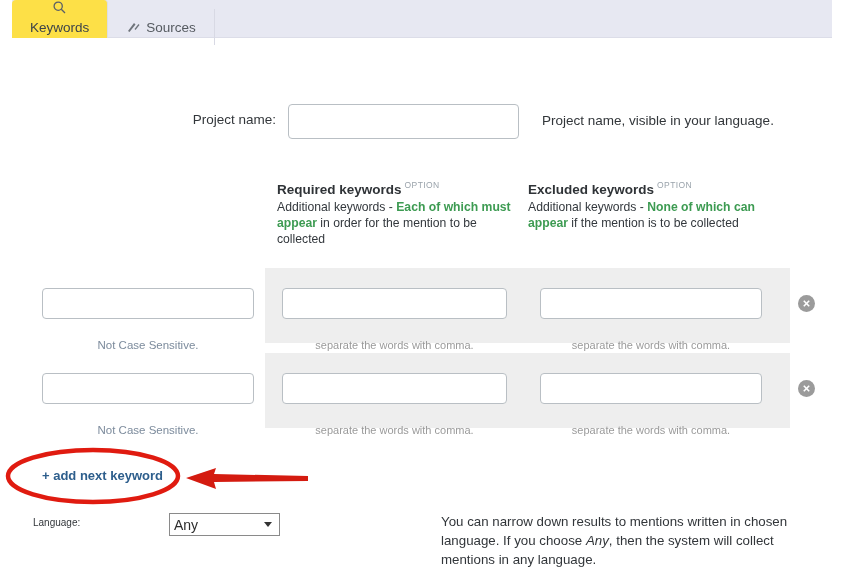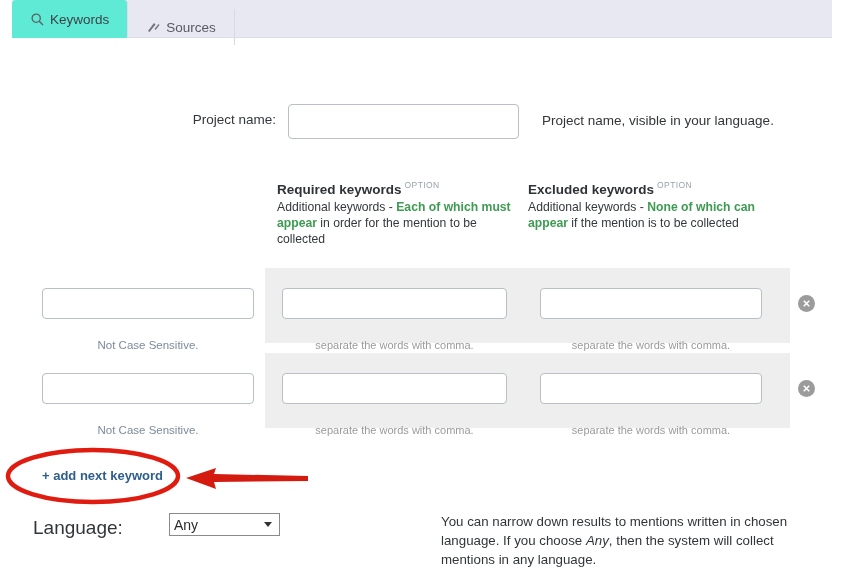--- a/index.html
+++ b/index.html
@@ -42,28 +42,29 @@
     font-size: 13.5px;
     color: #555a60;
     background: transparent;
     border-right: 1px solid #d8d9e4;
     cursor: pointer;
     white-space: nowrap;
     position: relative;
     top: 7px;
   }
   .tab.active {
-    background: #5eead4;
+    background: #fde047;
     color: #3d4349;
     border-right: 1px solid #dcdde8;
     border-top-left-radius: 4px;
     border-top-right-radius: 4px;
     height: 38px;
     top: 0;
     z-index: 2;
+    flex-direction: column;
   }
   .tab .tabicon {
     display: inline-flex;
     align-items: center;
     justify-content: center;
     width: 15px; height: 15px;
     color: #5a5f66;
   }
   .tab .tabicon svg { display: block; }
 
@@ -226,21 +227,21 @@
     color: #2d5e8c;
     text-decoration: none;
     cursor: pointer;
     white-space: nowrap;
   }
 
   
   .lang-label {
     position: absolute;
     left: 33px; top: 517px;
-    font-size: 19px;
+    font-size: 10px;
     color: #32363a;
   }
   .lang-select {
     position: absolute;
     left: 169px; top: 513px;
     width: 111px; height: 23px;
     border: 1px solid #8a8a8a;
     background: #ffffff;
     font-family: "Liberation Sans", sans-serif;
     font-size: 14px;

